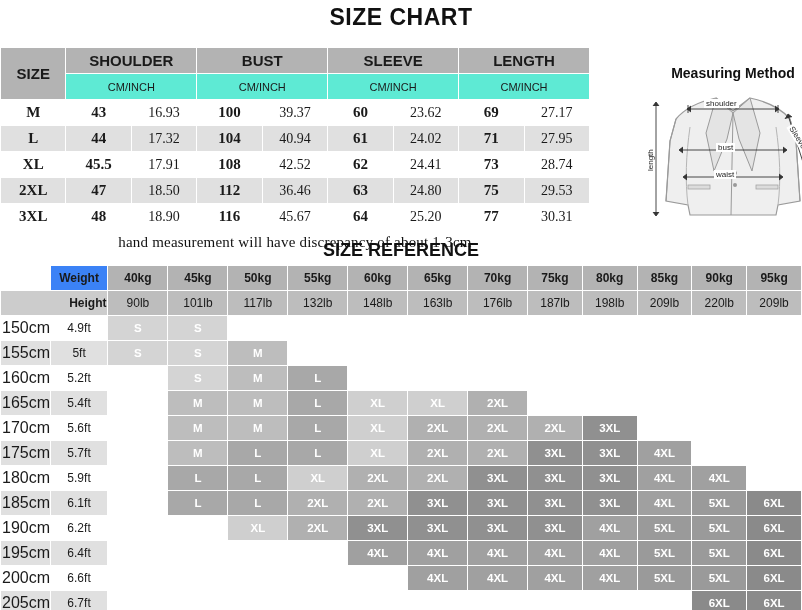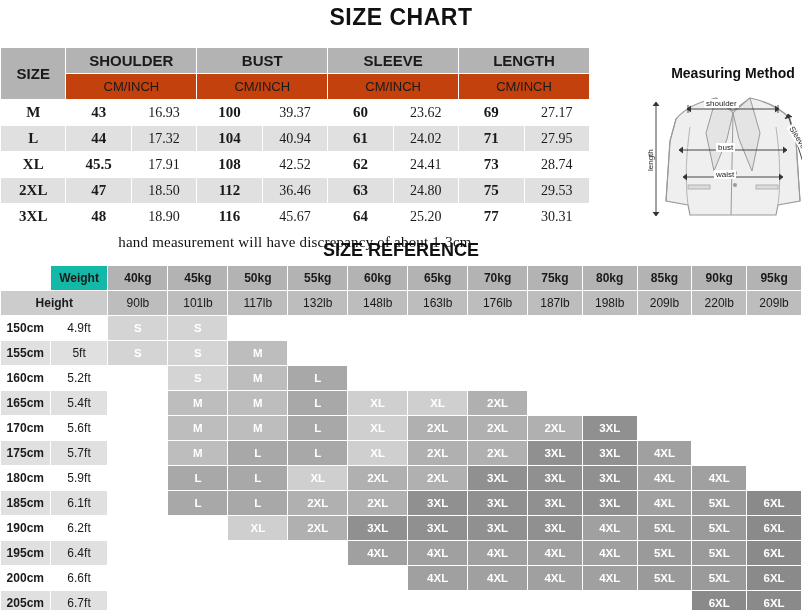--- a/index.html
+++ b/index.html
@@ -50,24 +50,24 @@
   }
   .hdr-row1 td{
     background:#b3b3b3;
     color:#1a1a1a;
     font-family:"Liberation Sans", sans-serif;
     font-weight:bold;
     font-size:15px;
     height:25px;
   }
   .hdr-row2 td{
-    background:#c2410c;
+    background:#5eead4;
     color:#1a1a1a;
     font-family:"Liberation Sans", sans-serif;
-    font-size:13px;
+    font-size:11px;
     height:22px;
   }
   .hdr-size{
     font-family:"Liberation Sans", sans-serif;
     font-weight:bold;
     font-size:15px;
   }
   tr.band-a td{background:#ffffff;}
   tr.band-b td{background:#e0e0e0;}
   .sizechart tbody td{height:25px;}
@@ -142,23 +142,23 @@
     text-align:center;
     vertical-align:middle;
     font-family:"Liberation Sans", sans-serif;
     font-size:11.5px;
     height:22px;
     color:#1a1a1a;
   }
   .ref .corner{background:#ffffff;}
   .ref .kg{background:#b3b3b3;font-weight:bold;font-size:12px;}
   .ref .lb{background:#bdbdbd;font-size:12px;}
-  .ref .wlabel{background:#14b8a6;font-weight:bold;font-size:12px;text-align:center;}
-  .ref .hlabel{background:#cccccc;font-weight:bold;font-size:12px;}
-  .ref .hcm{font-weight:bold;font-size:12px;}
+  .ref .wlabel{background:#3b82f6;font-weight:bold;font-size:12px;text-align:center;}
+  .ref .hlabel{background:#cccccc;font-weight:bold;font-size:12px;text-align:right;}
+  .ref .hcm{font-weight:normal;font-size:16px;}
   .ref .hft{font-size:12px;margin-top:16px;}
   .ref .cell{font-weight:bold;color:#ffffff;font-size:11.5px;}
   .ref .empty{background:#ffffff;}
   .ref tr.alt .hcm,.ref tr.alt .hft{background:#e0e0e0;}
   .ref tr.norm .hcm,.ref tr.norm .hft{background:#ffffff;}
 </style>
 </head>
 <body>
 
 <div class="page">

